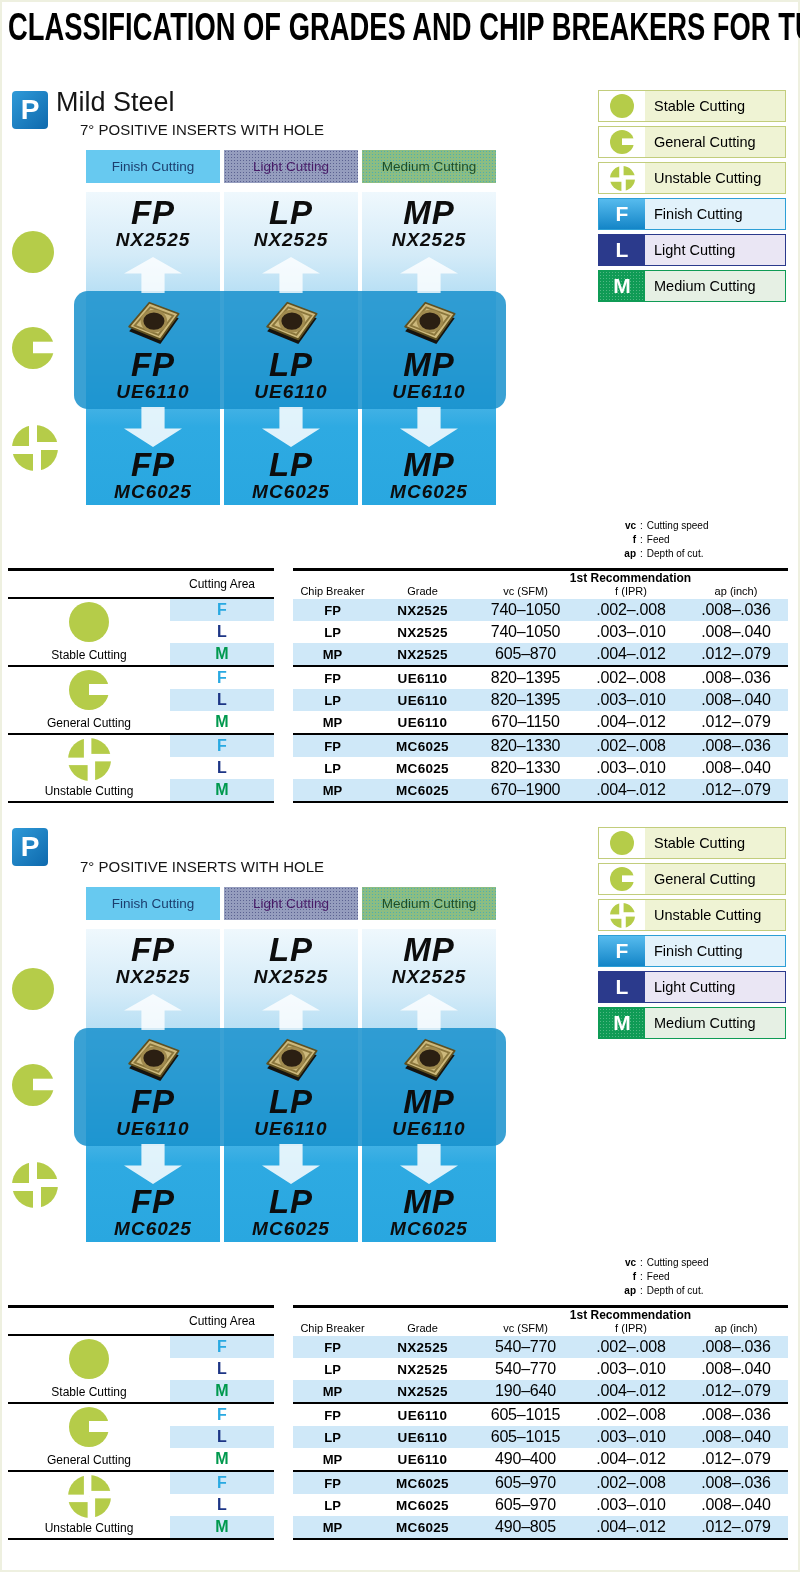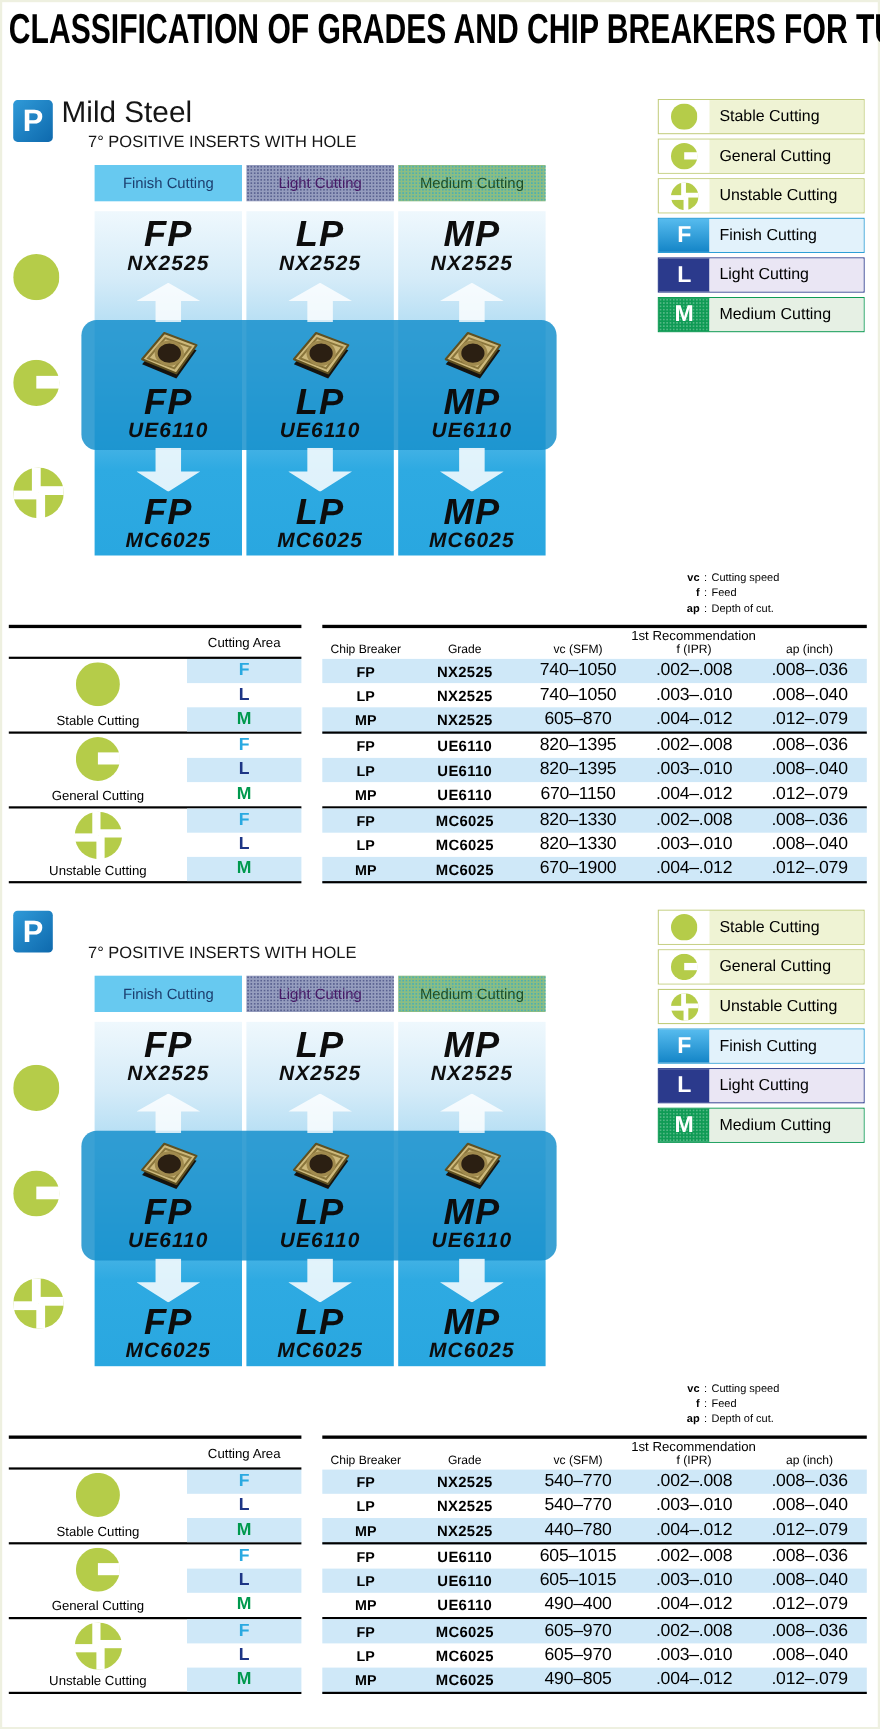--- a/index.html
+++ b/index.html
@@ -73,21 +73,21 @@
   .gcell{width:162px;display:flex;flex-direction:column;align-items:center;}
   .gcell svg{margin-top:3px;}
   .glabel{margin-top:auto;font-size:12px;padding-bottom:3px;}
   .acol{width:104px;}
   .acell{height:22px;display:flex;align-items:center;justify-content:center;}
   .r0{background:#cfe8f8;}
   .al{font-weight:bold;font-size:16px;}
   .alF{color:#29a9e1;} .alL{color:#1d3585;} .alM{color:#00994e;}
   .tright{position:absolute;left:293px;width:495px;border-top:3px solid #000;}
   .thr{height:28px;position:relative;}
-  .rec{position:absolute;left:180px;width:315px;top:0;text-align:center;font-weight:normal;font-size:12px;}
+  .rec{position:absolute;left:180px;width:315px;top:0;text-align:center;font-weight:bold;font-size:12px;}
   .sub{position:absolute;top:14px;height:13px;text-align:center;font-size:11px;}
   .s-cb{left:0;width:79px;text-align:center;} .s-gr{left:79px;width:101px;} .s-vc{left:180px;width:105px;}
   .s-f{left:285px;width:106px;} .s-ap{left:391px;width:104px;}
   .trow{display:grid;grid-template-columns:79px 101px 105px 106px 104px;height:22px;align-items:center;text-align:center;}
   .gsep{border-bottom:2px solid #000;box-sizing:content-box;}
   .cbv{font-weight:bold;font-size:13px;}
   .grv{font-weight:bold;font-size:13.5px;letter-spacing:.3px;}
   .num{font-size:16px;letter-spacing:-.2px;}
 </style>
 </head>
@@ -650,21 +650,21 @@
       <div class="trow">
           <span class="cbv">LP</span>
           <span class="grv">NX2525</span>
           <span class="num">540–770</span>
           <span class="num">.003–.010</span>
           <span class="num">.008–.040</span>
         </div>
       <div class="trow r0 gsep">
           <span class="cbv">MP</span>
           <span class="grv">NX2525</span>
-          <span class="num">440–780</span>
+          <span class="num">190–640</span>
           <span class="num">.004–.012</span>
           <span class="num">.012–.079</span>
         </div>
       <div class="trow">
           <span class="cbv">FP</span>
           <span class="grv">UE6110</span>
           <span class="num">605–1015</span>
           <span class="num">.002–.008</span>
           <span class="num">.008–.036</span>
         </div>

